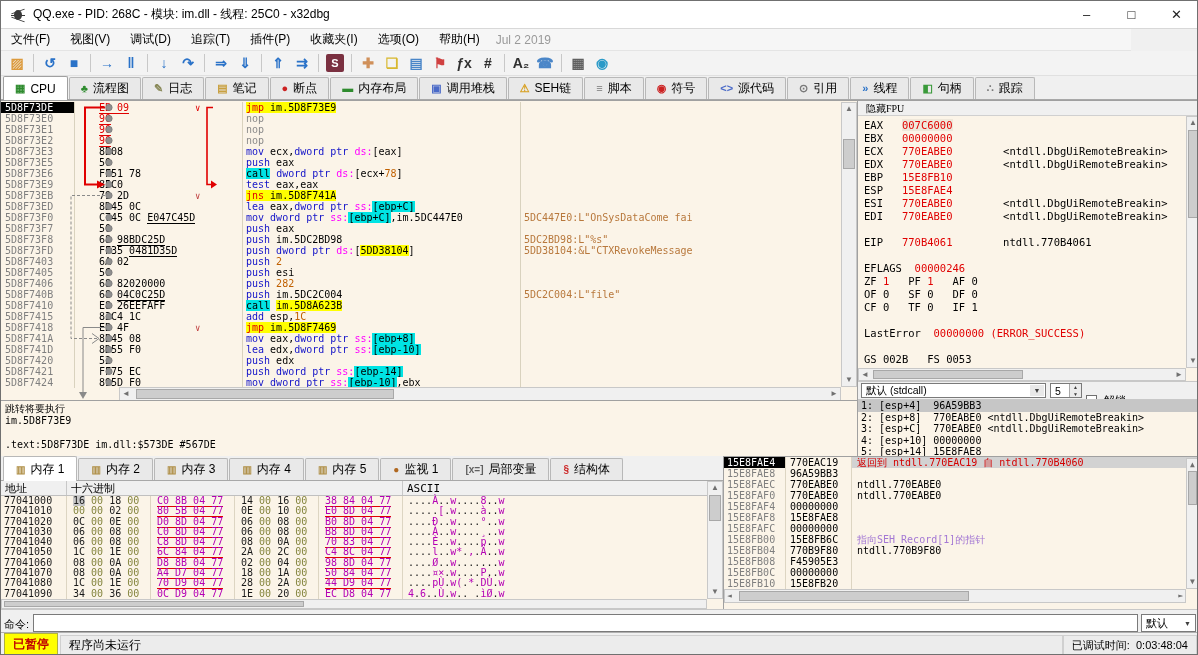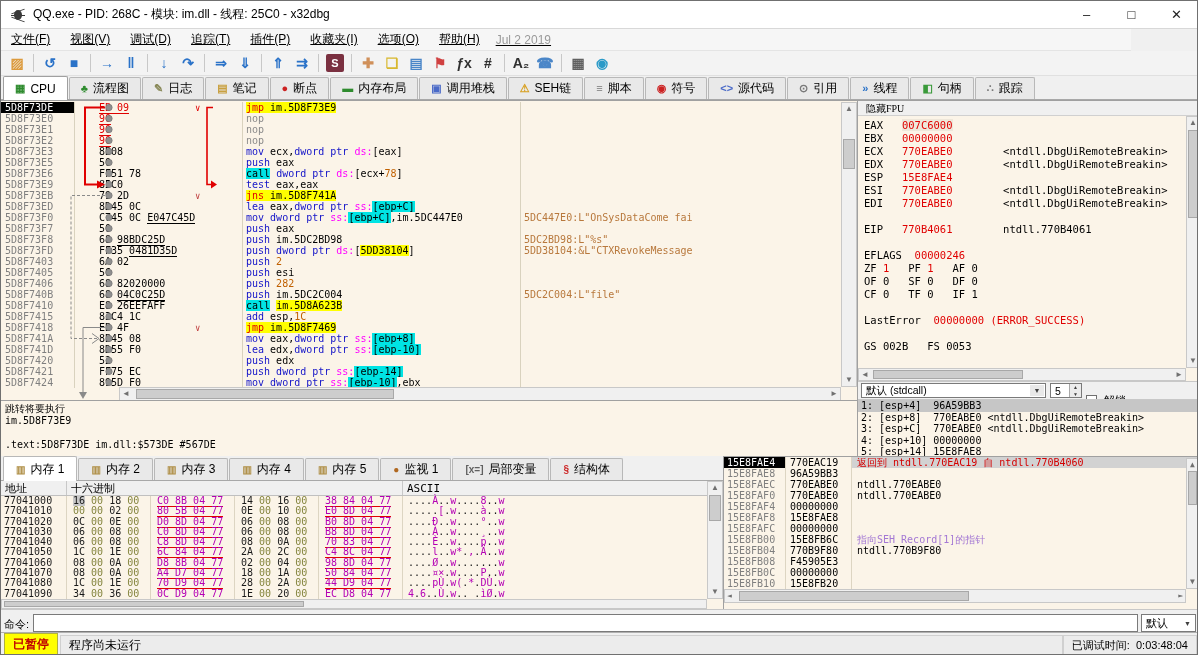--- a/index.html
+++ b/index.html
@@ -14,21 +14,21 @@
   #app-icon { width:16px; height:16px; margin:0 7px 0 9px; position:relative; }
   #app-icon .body { position:absolute; left:4px; top:3px; width:8px; height:10px; border-radius:50%; background:#3a3a3a; }
   #app-icon .leg { position:absolute; width:14px; height:1px; background:#3a3a3a; left:1px; }
   #title-text { font-size:12px; color:#000; }
   #win-buttons { margin-left:auto; display:flex; height:28px; }
   .winbtn { width:45px; height:28px; display:flex; align-items:center; justify-content:center;
             font-size:13px; color:#222; }
 
   
   #menubar { position:absolute; left:0; top:28px; width:1130px; height:22px; background:#f6f6f6;
-             display:flex; align-items:center; font-size:12px; border-bottom:1px solid #e4e4e4;text-decoration:underline; }
+             display:flex; align-items:center; font-size:12px; border-bottom:1px solid #e4e4e4; }
   .menu-item { padding:2px 10px; color:#000; }
   #menu-date { color:#9a9a9a; padding-left:6px; }
 
   
   #toolbar { position:absolute; left:0; top:50px; width:1198px; height:25px; background:#f3f3f3;
              display:flex; align-items:center; padding-left:4px; border-bottom:1px solid #e0e0e0; }
   .tbico { width:22px; height:20px; display:flex; align-items:center; justify-content:center;
            font-size:14px; font-weight:bold; border-radius:2px; margin:0 1px; }
   .tbico.boxed { width:18px; height:18px; font-size:11px; }
   .tbsep { width:1px; height:18px; background:#c8c8c8; margin:0 4px; }
@@ -514,20 +514,21 @@
     <div>.text:5D8F73DE im.dll:$573DE #567DE</div>
   </div>
 
   <div id="regs">
     <div id="regs-header">隐藏FPU</div>
     <div id="regs-body" class="mono">
         <div class="regline"><span class="rk-k">EAX   </span><span class="rk-rb">007C6000</span></div>
         <div class="regline"><span class="rk-k">EBX   </span><span class="rk-r">00000000</span></div>
         <div class="regline"><span class="rk-k">ECX   </span><span class="rk-r">770EABE0</span><span class="rk-k">        &lt;ntdll.DbgUiRemoteBreakin&gt;</span></div>
         <div class="regline"><span class="rk-k">EDX   </span><span class="rk-r">770EABE0</span><span class="rk-k">        &lt;ntdll.DbgUiRemoteBreakin&gt;</span></div>
+        <div class="regline"><span class="rk-k">EBP   </span><span class="rk-r">15E8FB10</span></div>
         <div class="regline"><span class="rk-k">ESP   </span><span class="rk-r">15E8FAE4</span></div>
         <div class="regline"><span class="rk-k">ESI   </span><span class="rk-r">770EABE0</span><span class="rk-k">        &lt;ntdll.DbgUiRemoteBreakin&gt;</span></div>
         <div class="regline"><span class="rk-k">EDI   </span><span class="rk-r">770EABE0</span><span class="rk-k">        &lt;ntdll.DbgUiRemoteBreakin&gt;</span></div>
         <div class="regline">&nbsp;</div>
         <div class="regline"><span class="rk-k">EIP   </span><span class="rk-r">770B4061</span><span class="rk-k">        ntdll.770B4061</span></div>
         <div class="regline">&nbsp;</div>
         <div class="regline"><span class="rk-k">EFLAGS  </span><span class="rk-r">00000246</span></div>
         <div class="regline"><span class="rk-k">ZF </span><span class="rk-r">1</span><span class="rk-k">   PF </span><span class="rk-r">1</span><span class="rk-k">   AF 0</span></div>
         <div class="regline"><span class="rk-k">OF 0   SF 0   DF 0</span></div>
         <div class="regline"><span class="rk-k">CF 0   TF 0   IF 1</span></div>

